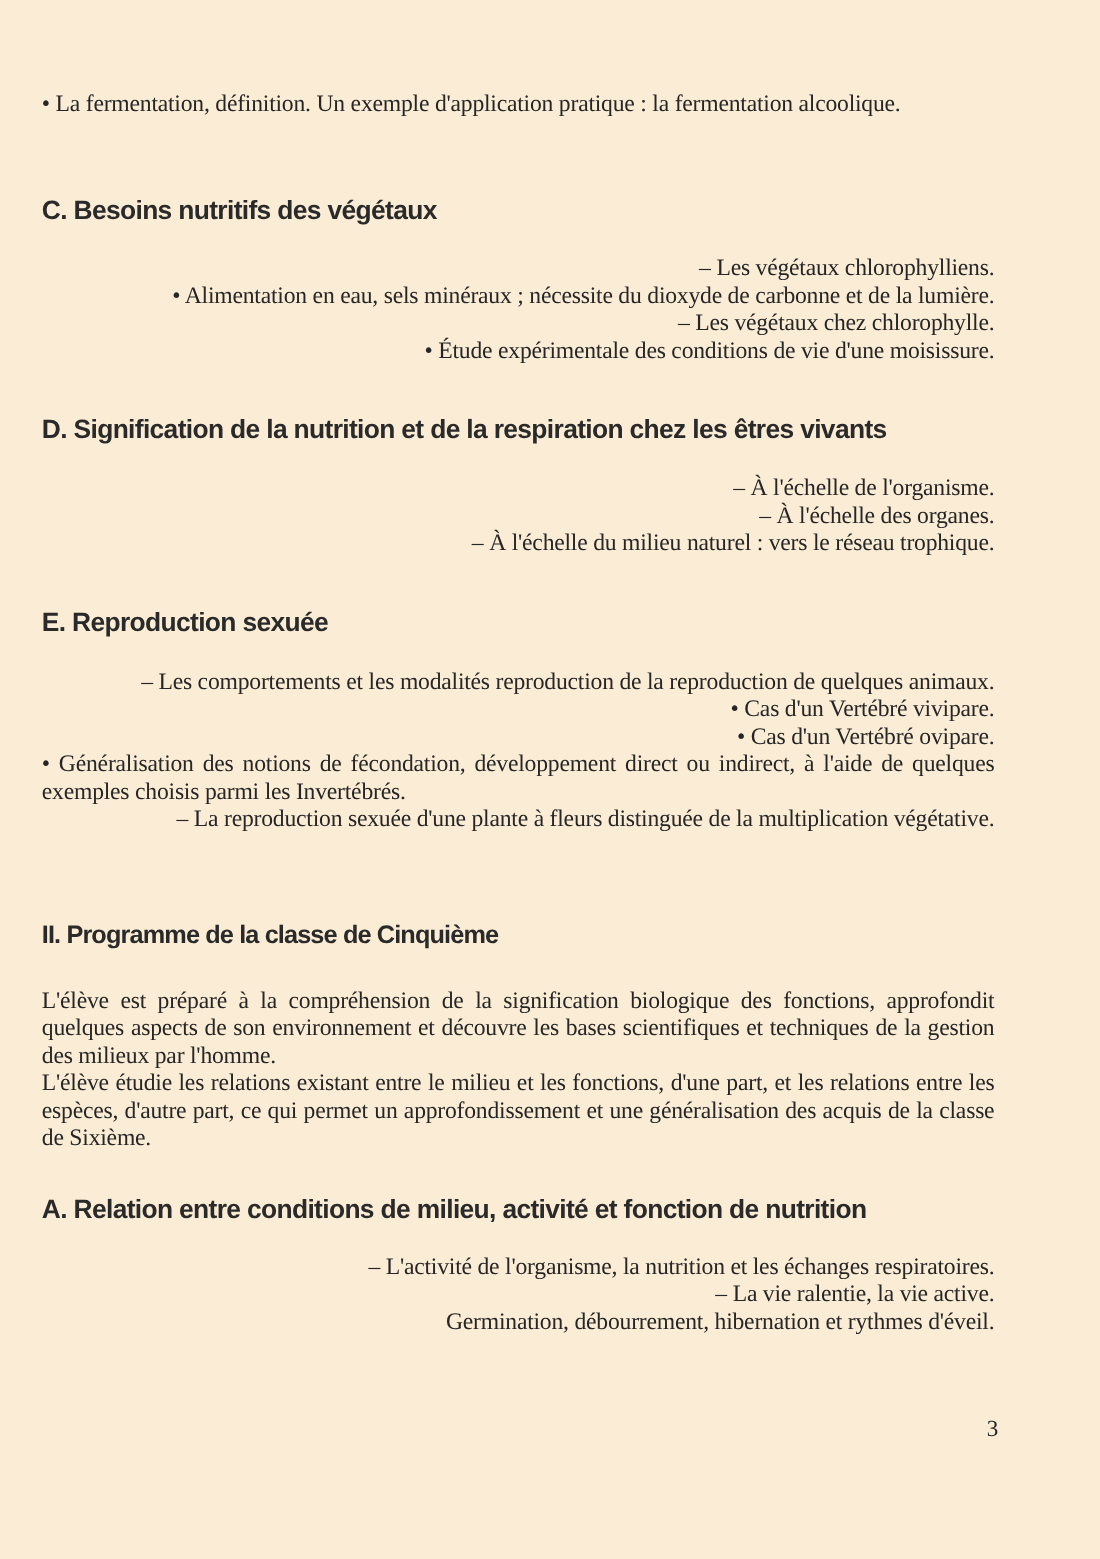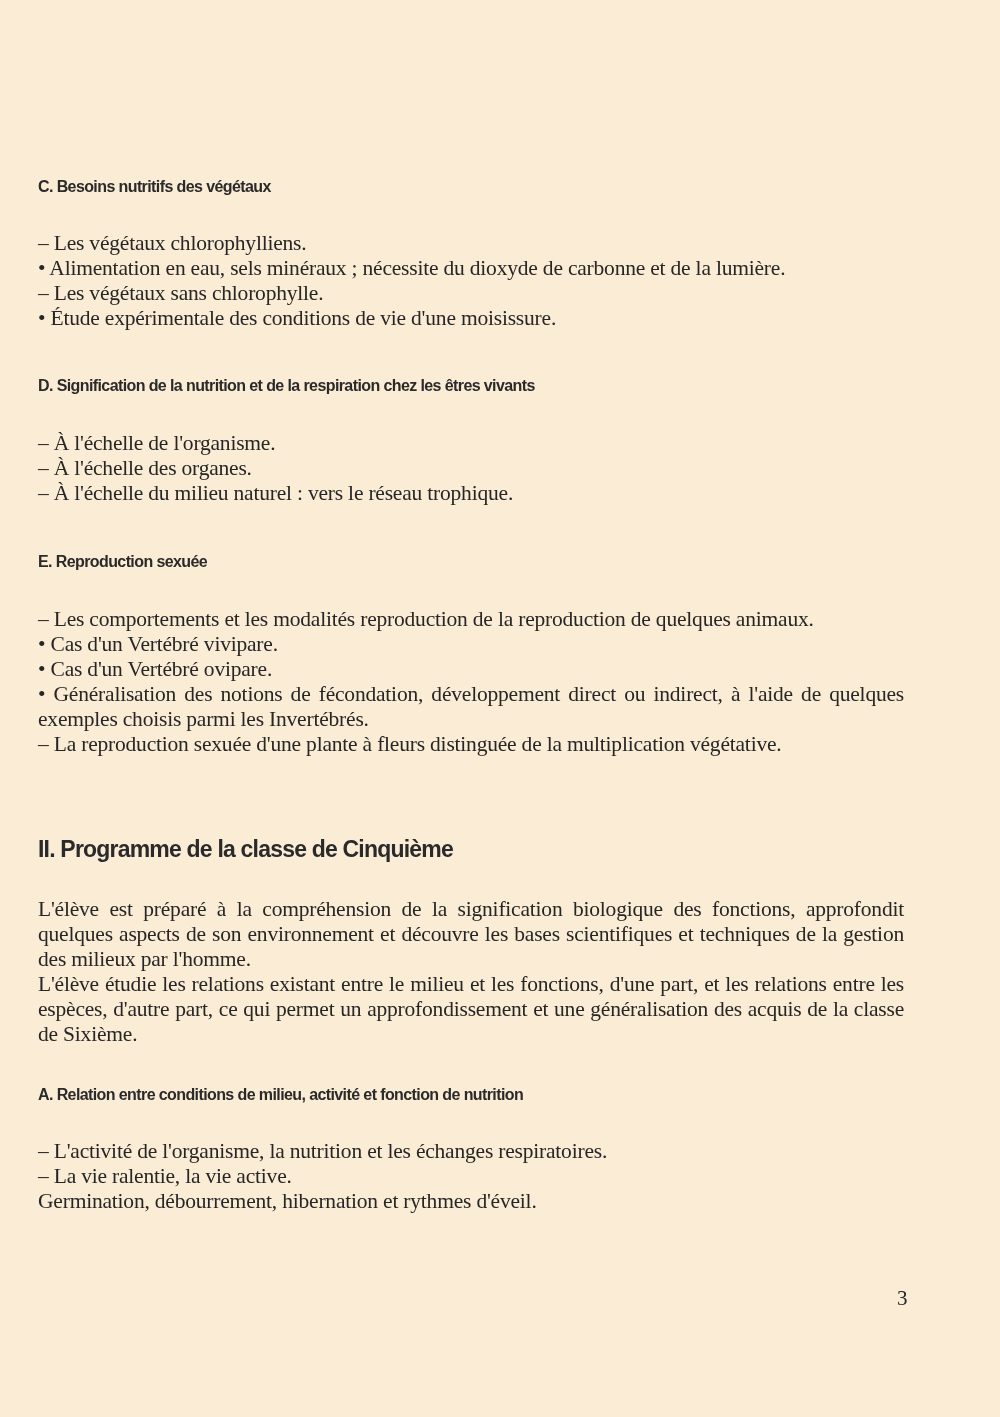--- a/index.html
+++ b/index.html
@@ -18,57 +18,58 @@
     letter-spacing: -0.2px;
     position: absolute;
     left: 38px;
     width: 866px;
     margin: 0;
   }
   .justify { text-align: justify; text-align-last: left; }
   .heading {
     font-family: "Liberation Sans", sans-serif;
     font-weight: bold;
-    font-size: 16px;
+    font-size: 24px;
     letter-spacing: -0.6px;
     position: absolute;
     left: 38px;
     margin: 0;
     color: #2a2a2a;
   }
   .big-heading {
     font-family: "Liberation Sans", sans-serif;
     font-weight: bold;
     font-size: 23px;
     letter-spacing: -0.8px;
     position: absolute;
     left: 38px;
     margin: 0;
     color: #2a2a2a;
   }
-  .line { display: block; white-space: nowrap; }
+  .line { display: block; white-space: nowrap; text-align: right; }
   .page-number {
     font-family: "Liberation Serif", serif;
     font-size: 21px;
     position: absolute;
     left: 897px;
     top: 1286px;
   }
 </style>
 </head>
 <body>
 
 <div class="page">
 
+  <p class="body-text justify" style="top:82px;">• La fermentation, définition. Un exemple d'application pratique : la fermentation alcoolique.</p>
 
   <h2 class="heading" style="top:178px;">C. Besoins nutritifs des végétaux</h2>
   <div class="body-text" style="top:231px;">
     <span class="line">– Les végétaux chlorophylliens.</span>
     <span class="line">• Alimentation en eau, sels minéraux ; nécessite du dioxyde de carbonne et de la lumière.</span>
-    <span class="line">– Les végétaux sans chlorophylle.</span>
+    <span class="line">– Les végétaux chez chlorophylle.</span>
     <span class="line">• Étude expérimentale des conditions de vie d'une moisissure.</span>
   </div>
 
   <h2 class="heading" style="top:377px;">D. Signification de la nutrition et de la respiration chez les êtres vivants</h2>
   <div class="body-text" style="top:431px;">
     <span class="line">– À l'échelle de l'organisme.</span>
     <span class="line">– À l'échelle des organes.</span>
     <span class="line">– À l'échelle du milieu naturel : vers le réseau trophique.</span>
   </div>
 

